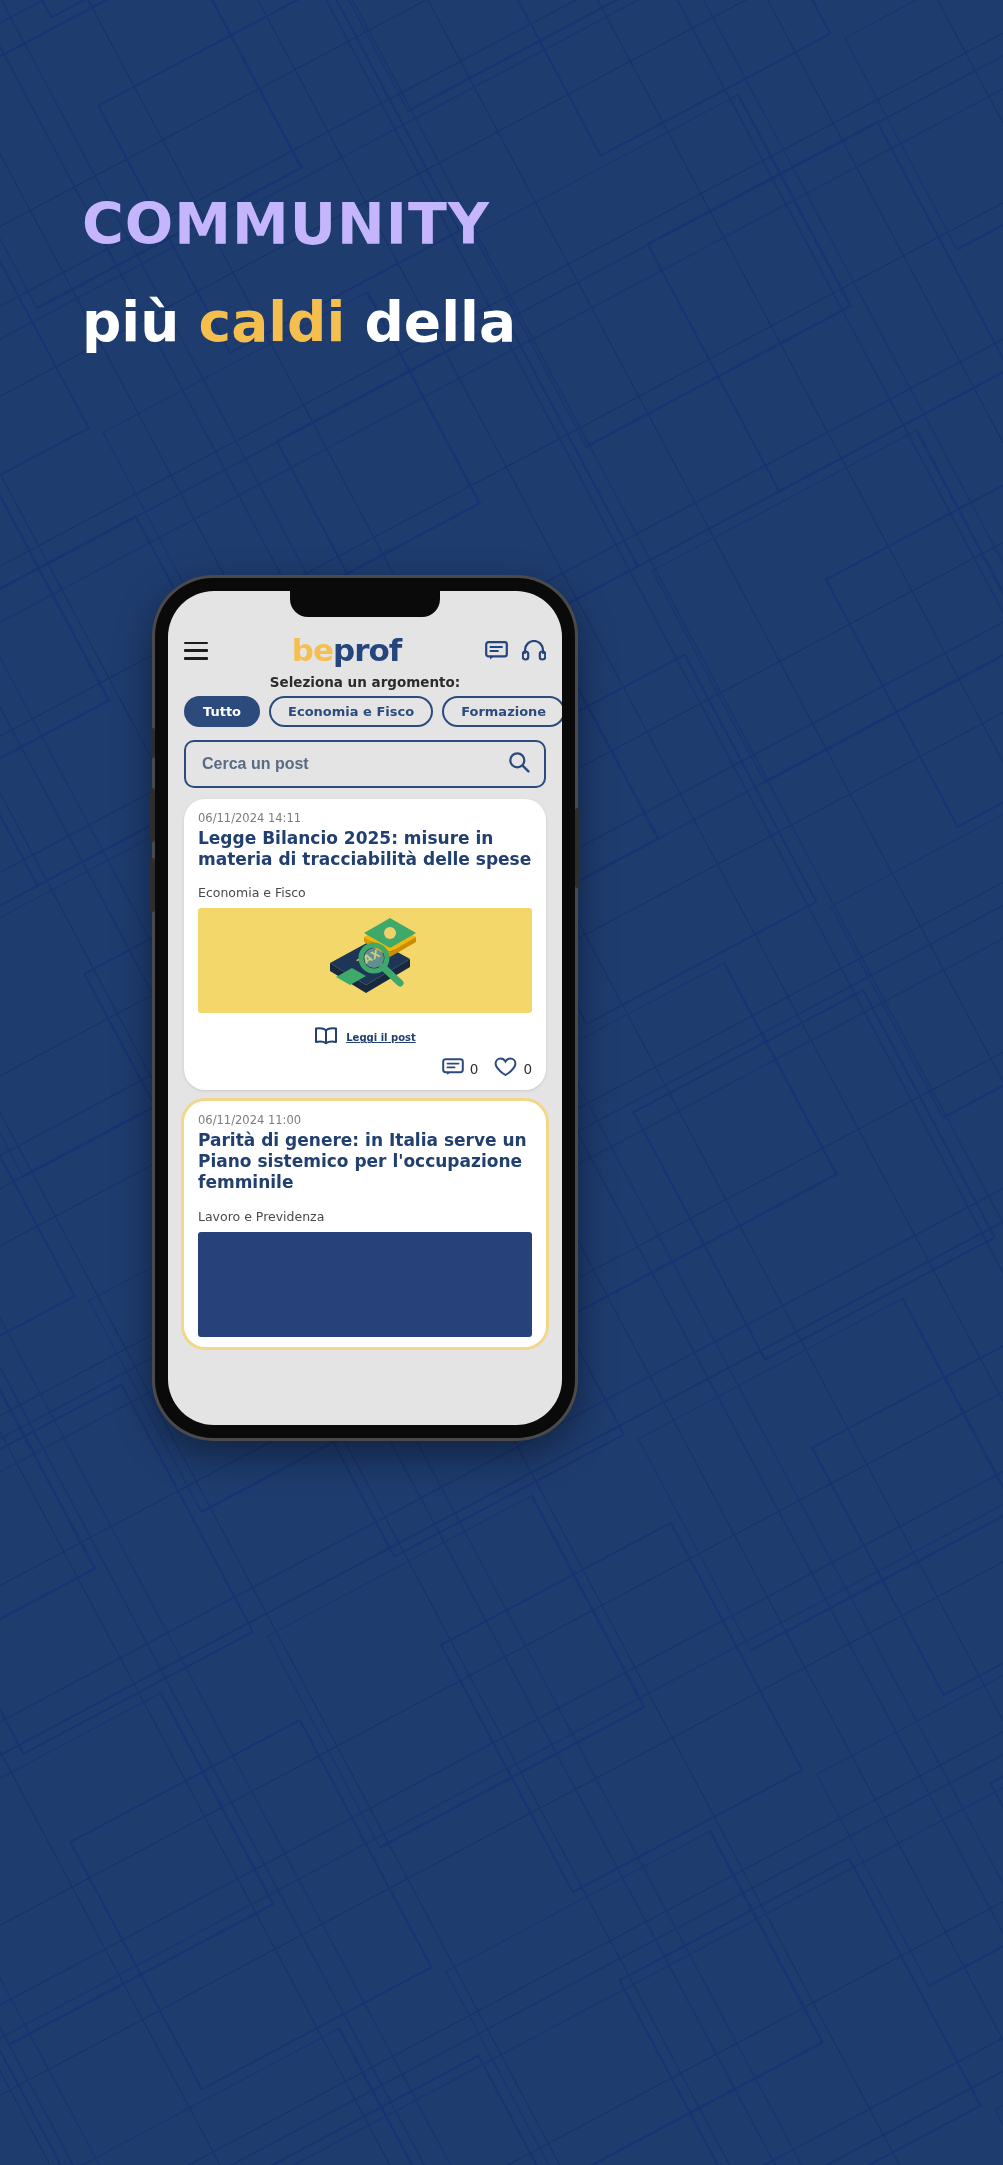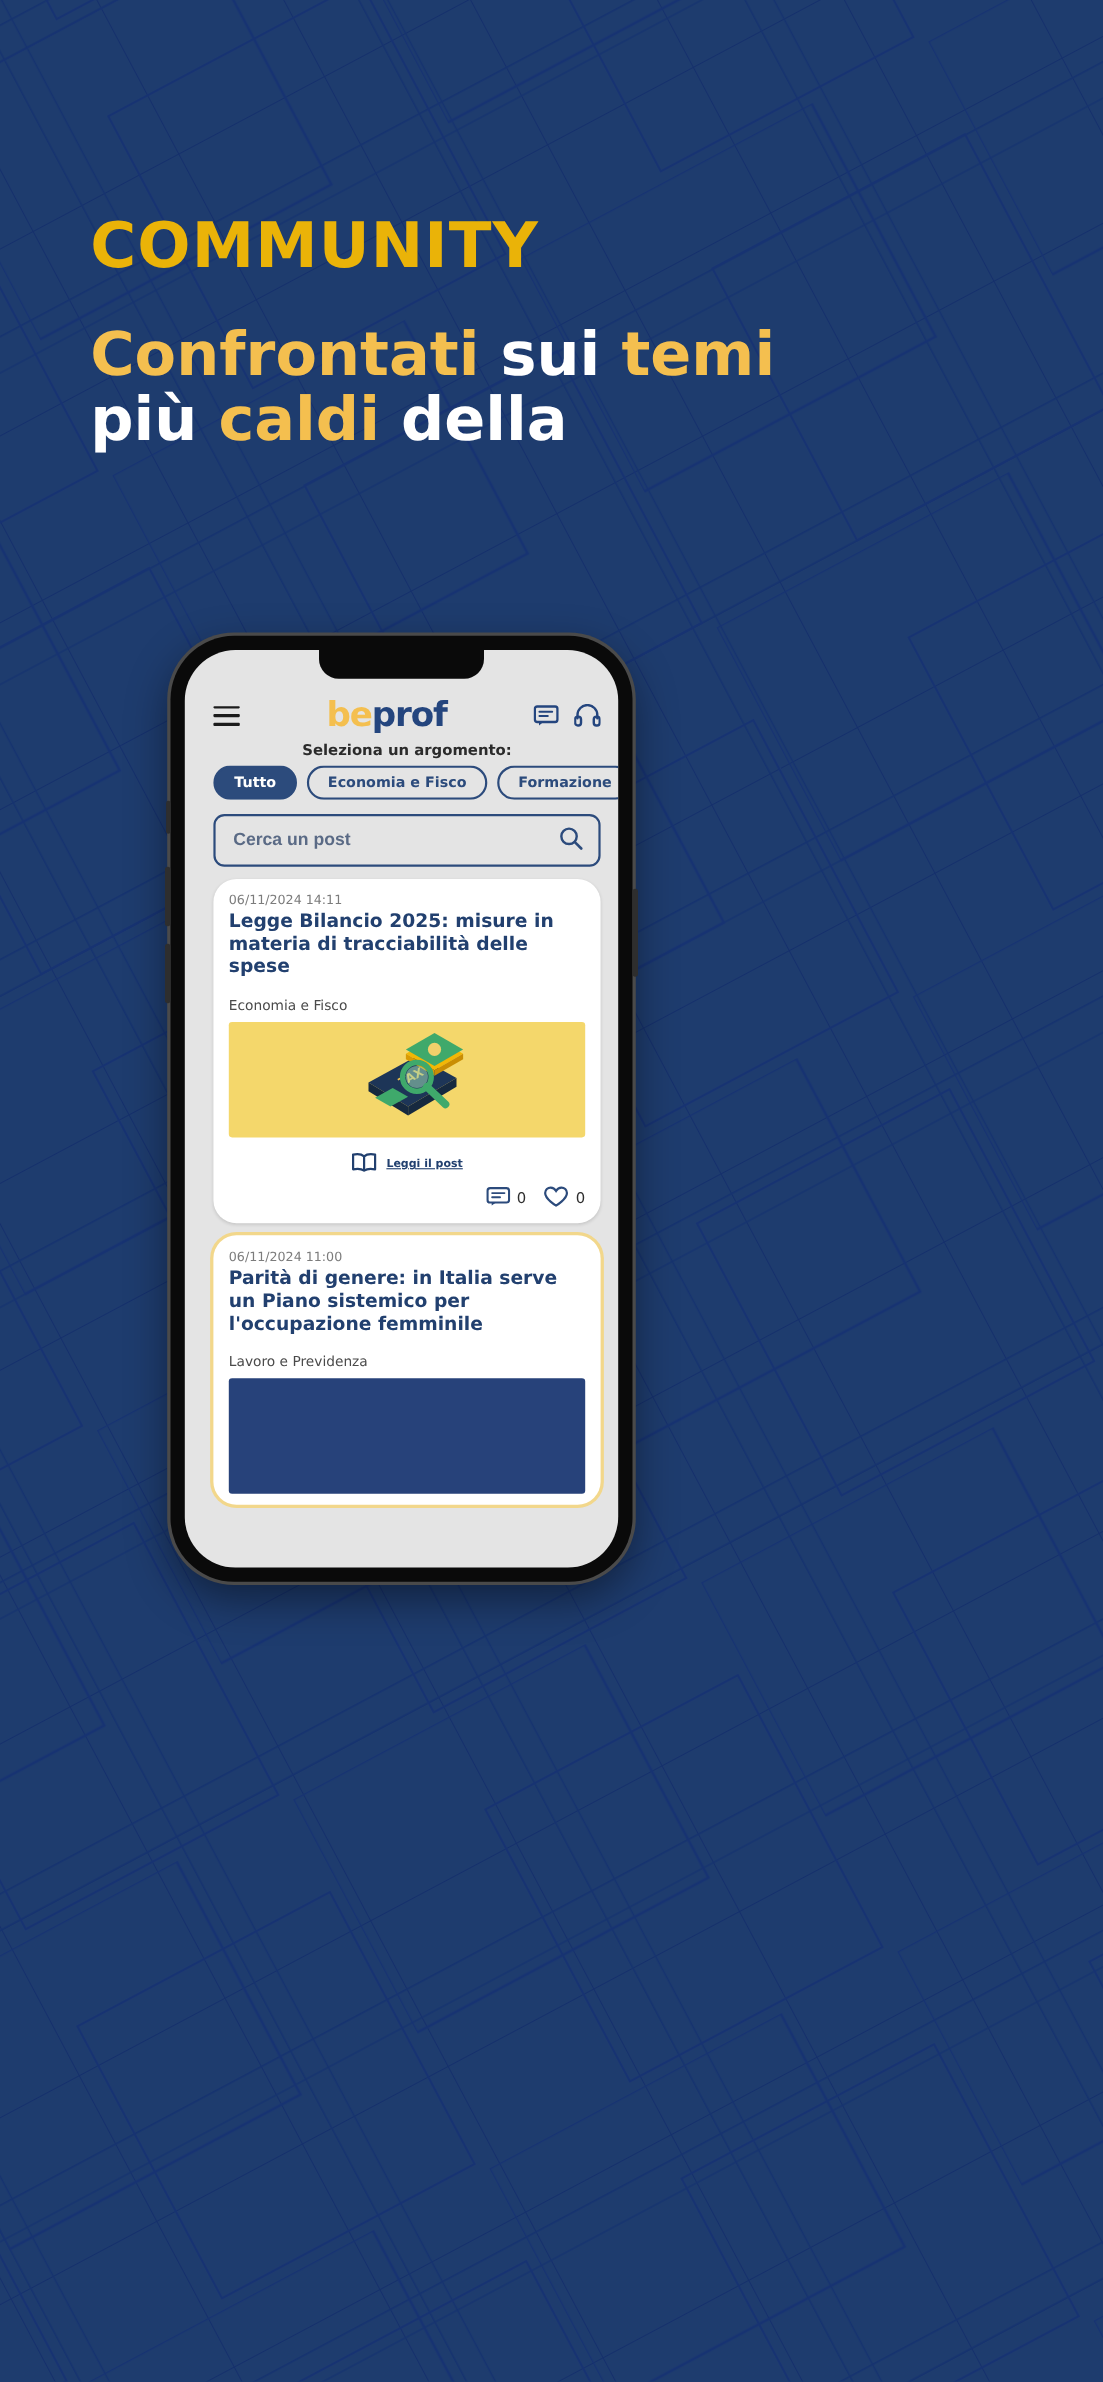--- a/index.html
+++ b/index.html
@@ -10,21 +10,21 @@
   }
   
   #bg-pattern{position:absolute;inset:0;overflow:hidden;}
   #bg-pattern svg{position:absolute;top:-200px;left:-200px;width:1500px;height:2600px;}
 
   
   .headline-block{position:absolute;left:82px;top:196px;width:640px;z-index:5;}
   .eyebrow{
     font-family:"DejaVu Sans", sans-serif;
     font-weight:bold;font-size:57px;letter-spacing:1px;
-    color:#eab308;line-height:1.0;margin:0 0 40px 0;
+    color:#c4b5fd;line-height:1.0;margin:0 0 40px 0;
   }
   .title{
     font-family:"DejaVu Sans", sans-serif;
     font-weight:bold;font-size:55px;line-height:1.08;margin:0;color:#ffffff;
   }
   .title .hl{color:#f4bf4f;}
   .title .wh{color:#ffffff;}
 
   
   .phone{
@@ -41,21 +41,21 @@
 
   .screen{
     position:relative;width:100%;height:100%;border-radius:46px;overflow:hidden;
     background:#e4e4e4;
   }
   .notch{
     position:absolute;left:50%;transform:translateX(-50%);top:0;
     width:150px;height:26px;background:#0a0a0a;border-radius:0 0 18px 18px;z-index:12;
   }
 
-  .app{position:absolute;inset:0;padding-top:40px;box-sizing:border-box;overflow:hidden;padding-left:10px;}
+  .app{position:absolute;inset:0;padding-top:40px;box-sizing:border-box;overflow:hidden;}
 
   
   .app-header{display:flex;align-items:center;padding:4px 16px 6px 16px;}
   .hamburger{width:24px;height:18px;display:flex;flex-direction:column;justify-content:space-between;cursor:pointer;}
   .hamburger span{display:block;height:2.5px;background:#1c1c1c;border-radius:1px;}
   .logo{flex:1;text-align:center;font-size:31px;font-weight:bold;letter-spacing:-1px;line-height:1;}
   .logo .be{color:#f4bf4f;}
   .logo .prof{color:#24457e;}
   .hdr-icons{display:flex;gap:14px;align-items:center;}
   .hdr-icons svg{display:block;}
@@ -120,21 +120,20 @@
     <rect width="1500" height="2600" fill="#1e3c6e"></rect>
     <rect width="1500" height="2600" fill="url(#gridA)"></rect>
     <rect width="1500" height="2600" fill="url(#gridB)"></rect>
     <rect width="1500" height="2600" fill="url(#gridC)"></rect>
   </svg>
 </div>
 
 <div class="headline-block">
   <div class="eyebrow">COMMUNITY</div>
   <div class="title">
-    <div><span class="hl">Confrontati</span> <span class="wh">sui</span> <span class="hl">temi</span></div>
     <div><span class="wh">più</span> <span class="hl">caldi</span> <span class="wh">della</span></div>
   </div>
 </div>
 
 <div class="phone">
   <div class="btn-side btn-mute"></div>
   <div class="btn-side btn-vup"></div>
   <div class="btn-side btn-vdn"></div>
   <div class="btn-side btn-pwr"></div>
 

